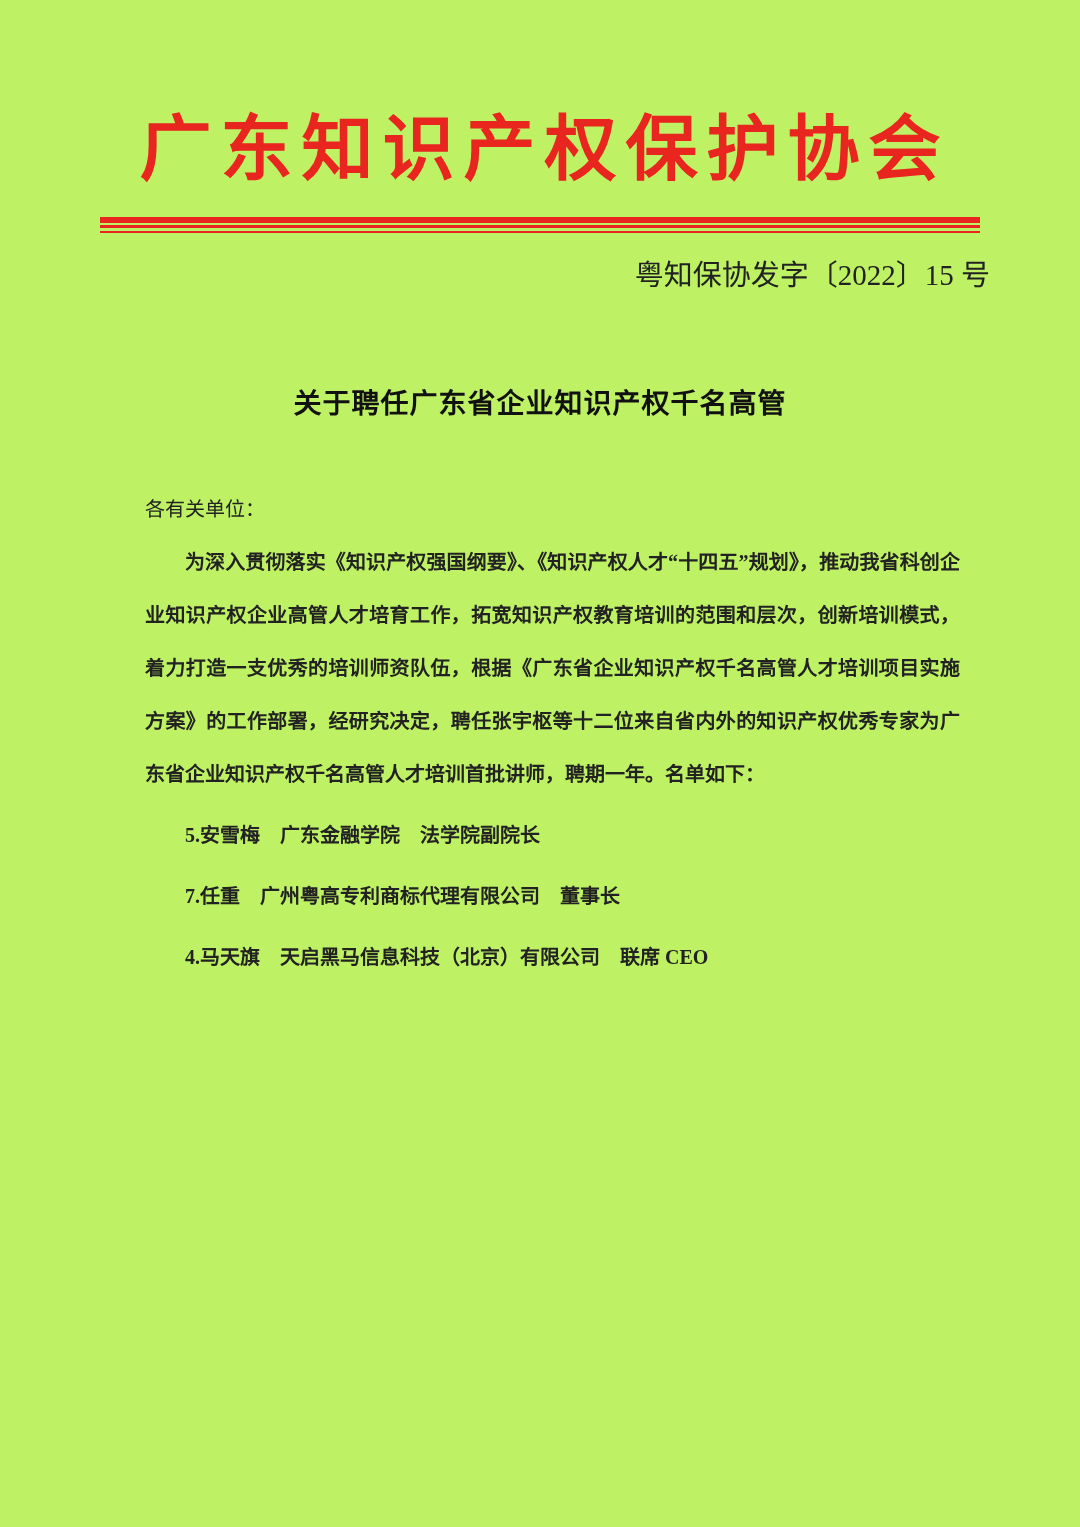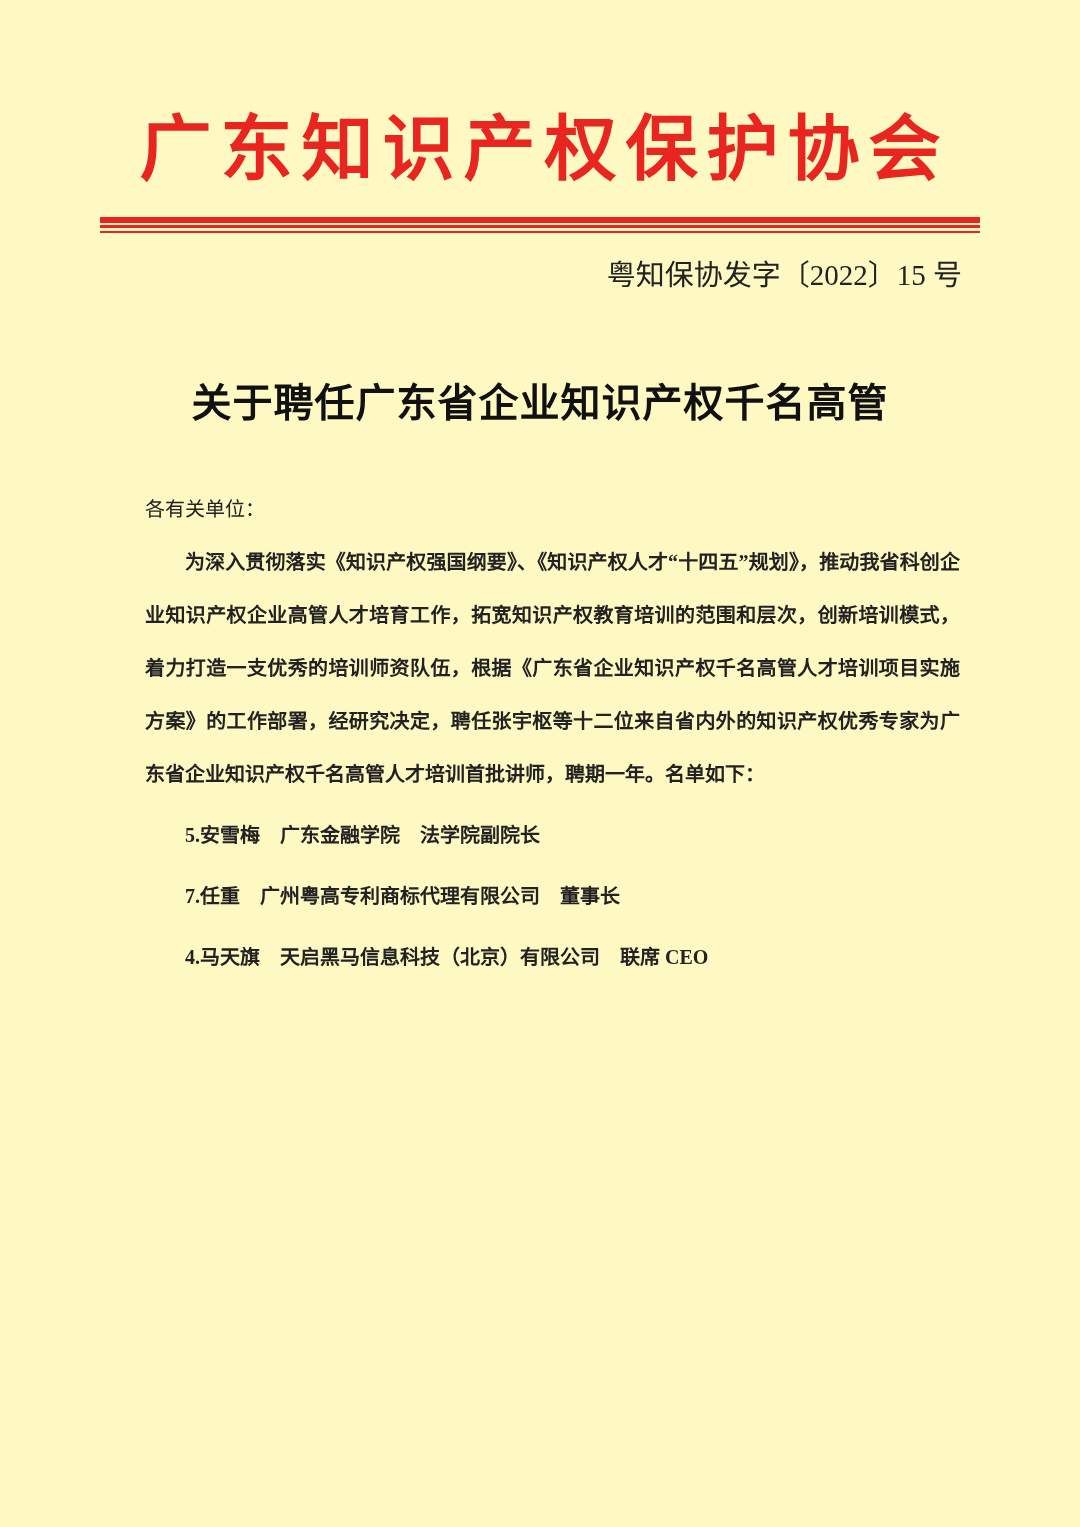--- a/index.html
+++ b/index.html
@@ -6,21 +6,21 @@
   html, body {
     margin: 0;
     padding: 0;
     background: #ffffff;
   }
   .page {
     position: relative;
     width: 1080px;
     height: 1527px;
     margin: 0 auto;
-    background: #fef9c3;
+    background: #bef264;
     overflow: hidden;
     font-family: "Liberation Serif", "DejaVu Serif", serif;
     color: #1c1c1c;
   }
   
   .org-name {
     padding-top: 96px;
     text-align: center;
     color: var(--header-red, #e8251f);
     font-size: 72px;
@@ -36,31 +36,31 @@
   }
   .red-rule .rl {
     background: var(--header-red, #e8251f);
   }
   .red-rule .r1 { height: 6px; margin-bottom: 2px; }
   .red-rule .r2 { height: 3px; margin-bottom: 3px; }
   .red-rule .r3 { height: 2px; }
   
   .doc-number {
     margin-top: 22px;
-    padding-right: 118px;
+    padding-right: 90px;
     text-align: right;
     font-size: 29px;
     line-height: 40px;
     color: #222222;
   }
   
   .title {
     margin-top: 72px;
     text-align: center;
-    font-size: 40px;
+    font-size: 28px;
     font-weight: 700;
     line-height: 74px;
     color: #111111;
     letter-spacing: 1px;
   }
   
   .body-text {
     margin-top: 42px;
     padding: 0 120px 0 145px;
     font-size: 20px;

